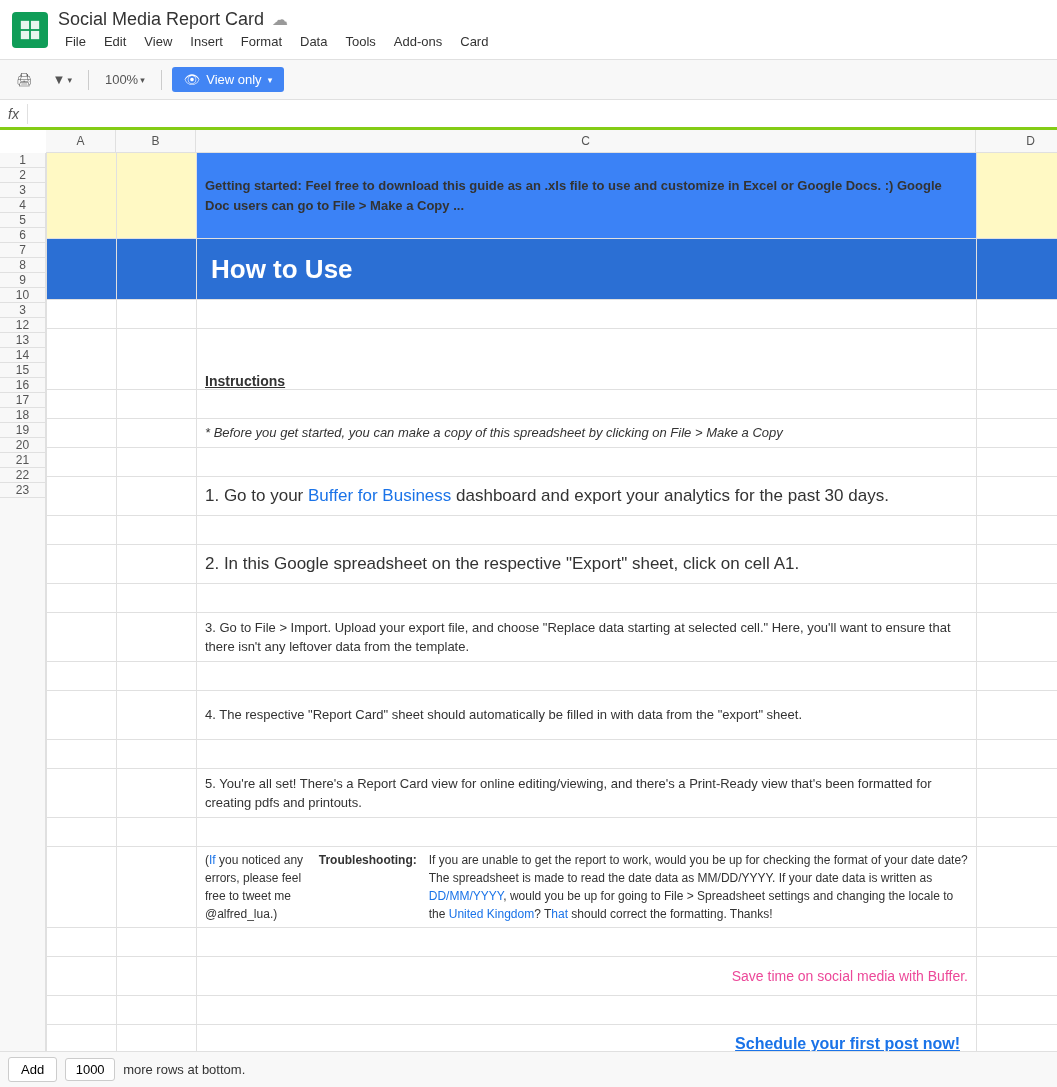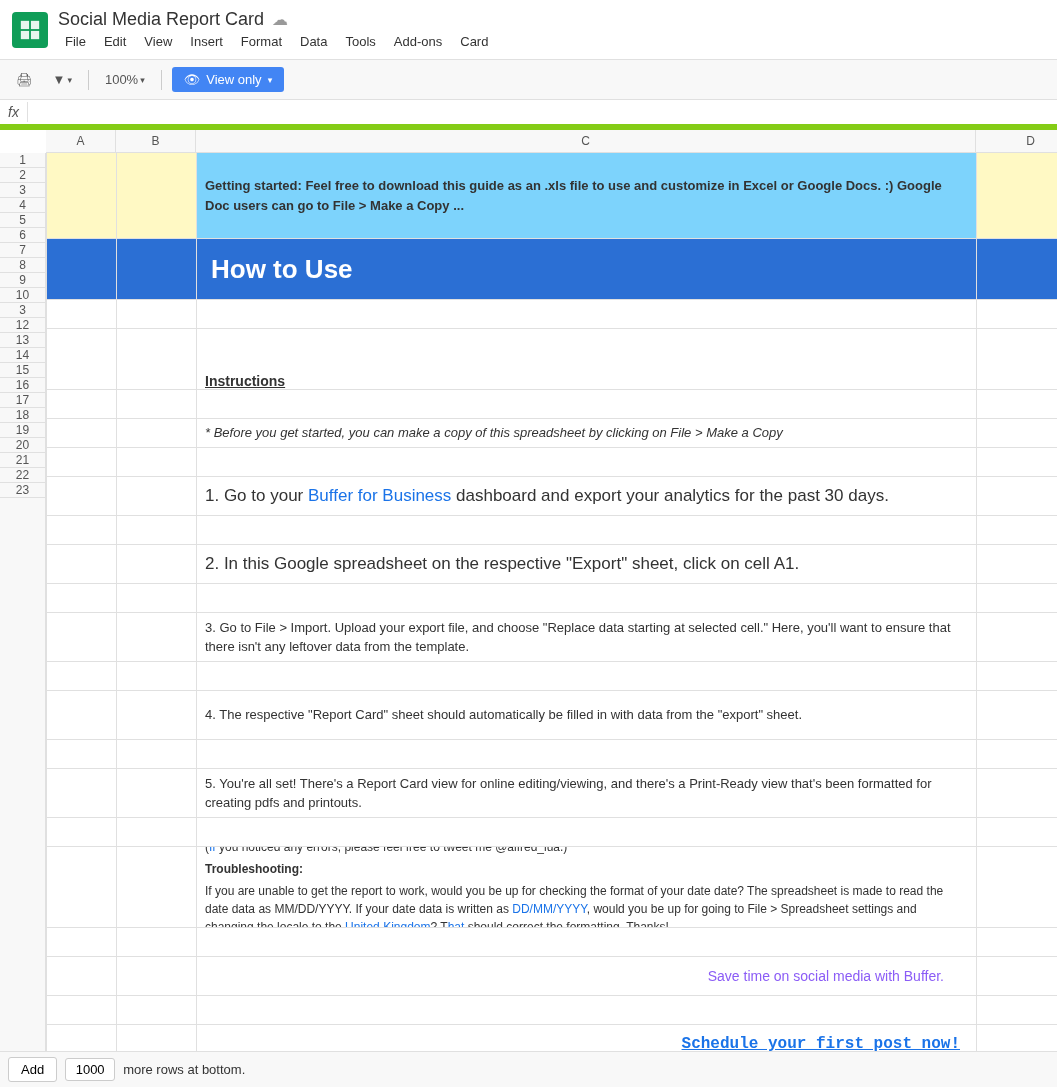--- a/index.html
+++ b/index.html
@@ -71,21 +71,21 @@
       cursor: pointer;
       font-size: 13px;
     }
     .toolbar-separator { width: 1px; height: 20px; background: #ccc; margin: 0 2px; }
 
     
     #formula-bar {
       display: flex;
       align-items: center;
       height: 30px;
-      border-bottom: 6px solid #84cc16;
+      border-bottom: 3px solid #84cc16;
       padding: 0 8px;
       gap: 8px;
       background: #fff;
     }
     #fx-label { font-size: 14px; color: #555; font-style: italic; }
 
     
     #sheet-container {
       display: flex;
       flex-direction: column;
@@ -160,26 +160,26 @@
     .row-12 .cell { height: 48px; }
     .row-13 .cell { height: 28px; }
     .row-14 .cell { height: 48px; }
     .row-15 .cell { height: 28px; }
     .row-16 .cell { height: 48px; }
     .row-17 .cell { height: 28px; }
     .row-18 .cell { height: 80px; }
     .row-19 .cell { height: 28px; }
     .row-20 .cell { height: 38px; }
     .row-21 .cell { height: 28px; }
-    .row-22 .cell { height: 38px; font-family: Liberation Mono, monospace; }
+    .row-22 .cell { height: 38px; }
     .row-23 .cell { height: 28px; }
 
     
     .row-1-content {
-      background: #7dd3fc;
+      background: #3b82f6;
       font-weight: bold;
       font-size: 13px;
       line-height: 1.5;
       display: flex; align-items: center;
       padding: 8px;
     }
     .row-1 .cell-a { background: #fff9c4; }
     .row-1 .cell-b { background: #fff9c4; }
 
     .row-2-content {
@@ -487,39 +487,39 @@
       <div class="sheet-row row-17">
         <div class="cell cell-a"></div>
         <div class="cell cell-b"></div>
         <div class="cell cell-c"></div>
         <div class="cell cell-d"></div>
       </div>
 
       <div class="sheet-row row-18">
         <div class="cell cell-a"></div>
         <div class="cell cell-b"></div>
-        <div class="cell cell-c troubleshoot-text" style="display:flex;flex-direction:column;justify-content:center;gap:4px;">
+        <div class="cell cell-c troubleshoot-text" style="display:flex;flex-direction:row;justify-content:center;gap:12px;">
           <span>(<span class="link">If</span> you noticed any errors, please feel free to tweet me @alfred_lua.)</span>
           <span style="font-weight:bold;">Troubleshooting:</span>
           <span>If you are unable to get the report to work, would you be up for checking the format of your date date? The spreadsheet is made to read the date data as MM/DD/YYYY. If your date data is written as <span class="link">DD/MM/YYYY</span>, would you be up for going to File &gt; Spreadsheet settings and changing the locale to the <span class="link">United Kingdom</span>? T<span class="link">hat</span> should correct the formatting. Thanks!</span>
         </div>
         <div class="cell cell-d"></div>
       </div>
 
       <div class="sheet-row row-19">
         <div class="cell cell-a"></div>
         <div class="cell cell-b"></div>
         <div class="cell cell-c"></div>
         <div class="cell cell-d"></div>
       </div>
 
       <div class="sheet-row row-20">
         <div class="cell cell-a"></div>
         <div class="cell cell-b"></div>
-        <div class="cell cell-c" style="display:flex;align-items:center;justify-content:flex-end;color:#8b5cf6;font-size:14px;padding-right:32px;">
+        <div class="cell cell-c" style="display:flex;align-items:center;justify-content:flex-end;color:#ec4899;font-size:14px;padding-right:8px;">
           <span>Save time on social media with Buffer.</span>
         </div>
         <div class="cell cell-d"></div>
       </div>
 
       <div class="sheet-row row-21">
         <div class="cell cell-a"></div>
         <div class="cell cell-b"></div>
         <div class="cell cell-c"></div>
         <div class="cell cell-d"></div>

